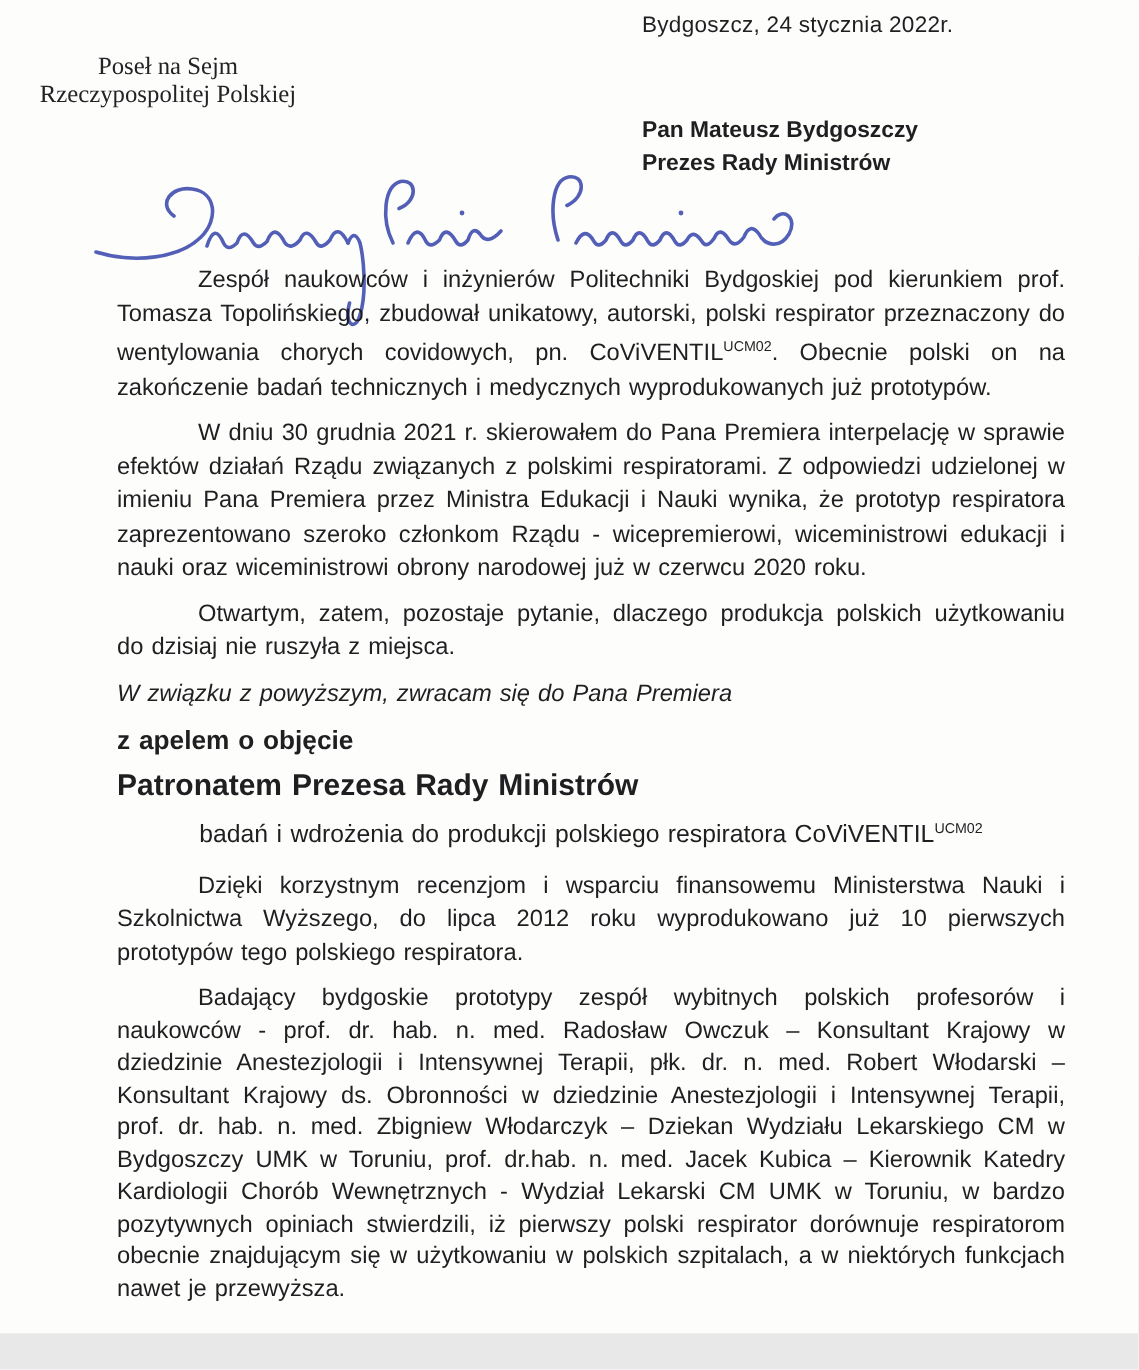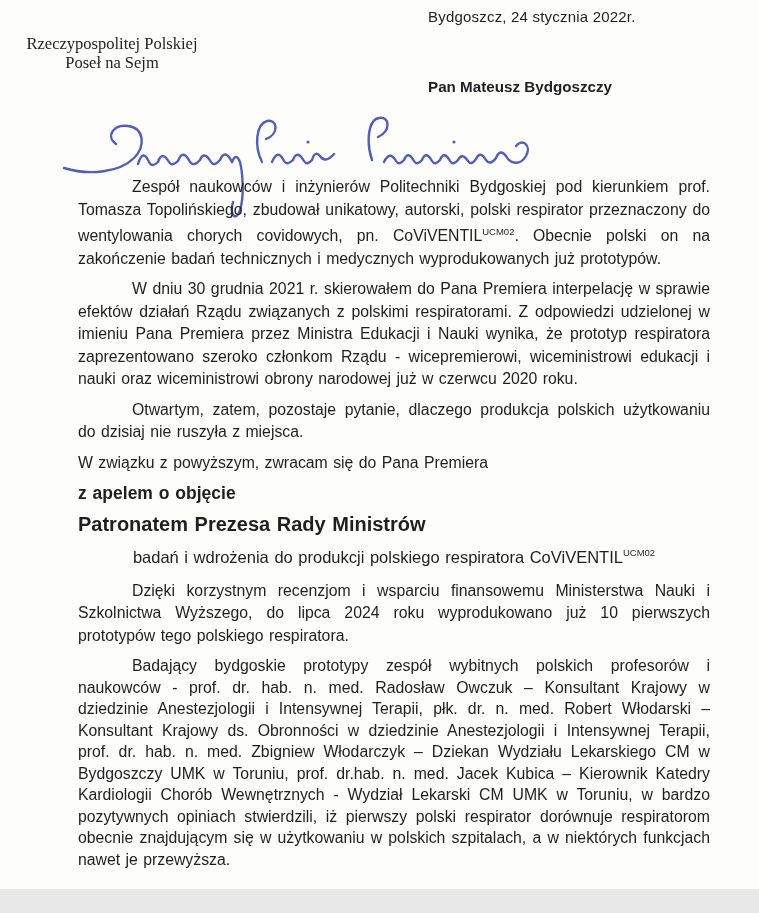--- a/index.html
+++ b/index.html
@@ -38,20 +38,21 @@
     font-size:15.8px;line-height:22.5px;
     text-align:justify;
     word-spacing:1px;
   }
   .letter-body p.indent{text-indent:54px;}
   sup.model-sup{font-size:9.5px;font-weight:inherit;letter-spacing:0;}
   .transition-line{
     margin:5px 0 6px 0 !important;
     text-align:center;text-indent:0 !important;
     font-size:15.5px;
+    font-style:italic;
   }
   .appeal-line{
     margin:0 0 4px 0 !important;
     text-align:center;text-indent:0 !important;
     font-weight:bold;font-size:17.5px !important;line-height:26px !important;
   }
   .heading-main{
     margin:0 0 2px 0 !important;
     text-align:center;text-indent:0 !important;
     font-weight:bold;font-size:20px !important;line-height:28px !important;
@@ -64,26 +65,27 @@
   .para-wide{line-height:21.5px !important;}
 </style>
 </head>
 <body>
 
 <div class="page">
 
   <div class="date-line">Bydgoszcz, 24 stycznia 2022r.</div>
 
   <div class="sender-block">
+    <div>Poseł na Sejm</div>
     <div>Rzeczypospolitej Polskiej</div>
-    <div>Poseł na Sejm</div>
   </div>
 
   <div class="recipient-block">
     <div>Pan Mateusz Bydgoszczy</div>
+    <div>Prezes Rady Ministrów</div>
   </div>
 
   <svg class="handwriting" viewBox="0 0 500 125" role="img" aria-label="Szanowny Panie Premierze">
     <g fill="none" stroke="#4a57b3" stroke-width="2.4" stroke-linecap="round" stroke-linejoin="round" opacity="0.95">
 
       <path d="M14,56 C40,64 70,60 84,46 C96,34 94,16 78,14 C64,12 55,24 66,32"></path>
       <path d="M88,52 Q93,36 99,50 Q102,56 108,50 Q112,38 119,50 Q122,55 128,49 Q133,36 140,50 Q144,55 150,48 Q154,38 161,50 Q164,55 170,48 Q175,36 182,50"></path>
 
       <path d="M182,50 Q186,40 190,50 C192,58 195,82 190,98 C187,109 179,105 183,90"></path>
 
@@ -111,18 +113,18 @@
     <p class="transition-line">W związku z powyższym, zwracam się do Pana Premiera</p>
 
     <p class="appeal-line">z apelem o objęcie</p>
 
     <p class="heading-main">Patronatem Prezesa Rady Ministrów</p>
 
     <p class="heading-sub">
       <span>badań i wdrożenia do produkcji polskiego respiratora CoViVENTIL</span><sup class="model-sup">UCM02</sup>
     </p>
 
-    <p class="indent">Dzięki korzystnym recenzjom i wsparciu finansowemu Ministerstwa Nauki i Szkolnictwa Wyższego, do lipca 2024 roku wyprodukowano już 10 pierwszych prototypów tego polskiego respiratora.</p>
+    <p class="indent">Dzięki korzystnym recenzjom i wsparciu finansowemu Ministerstwa Nauki i Szkolnictwa Wyższego, do lipca 2012 roku wyprodukowano już 10 pierwszych prototypów tego polskiego respiratora.</p>
 
     <p class="indent para-wide">Badający bydgoskie prototypy zespół wybitnych polskich profesorów i naukowców - prof. dr. hab. n. med. Radosław Owczuk – Konsultant Krajowy w dziedzinie Anestezjologii i Intensywnej Terapii, płk. dr. n. med. Robert Włodarski – Konsultant Krajowy ds. Obronności w dziedzinie Anestezjologii i Intensywnej Terapii, prof. dr. hab. n. med. Zbigniew Włodarczyk – Dziekan Wydziału Lekarskiego CM w Bydgoszczy UMK w Toruniu, prof. dr.hab. n. med. Jacek Kubica – Kierownik Katedry Kardiologii Chorób Wewnętrznych - Wydział Lekarski CM UMK w Toruniu, w bardzo pozytywnych opiniach stwierdzili, iż pierwszy polski respirator dorównuje respiratorom obecnie znajdującym się w użytkowaniu w polskich szpitalach, a w niektórych funkcjach nawet je przewyższa.</p>
 
   </div>
 </div>
 
 </body></html>

